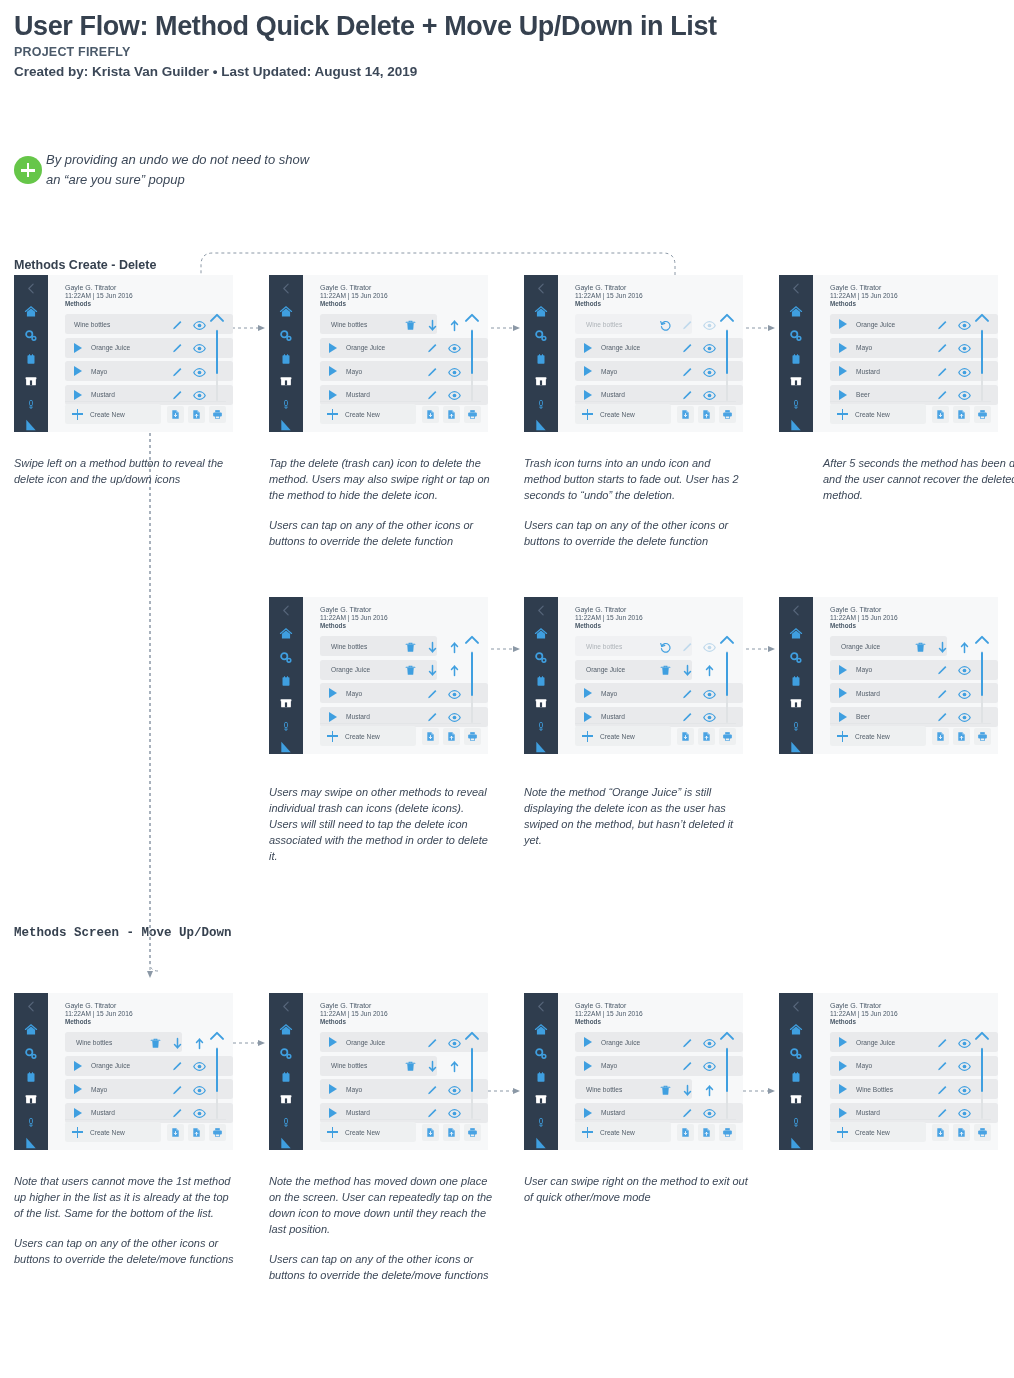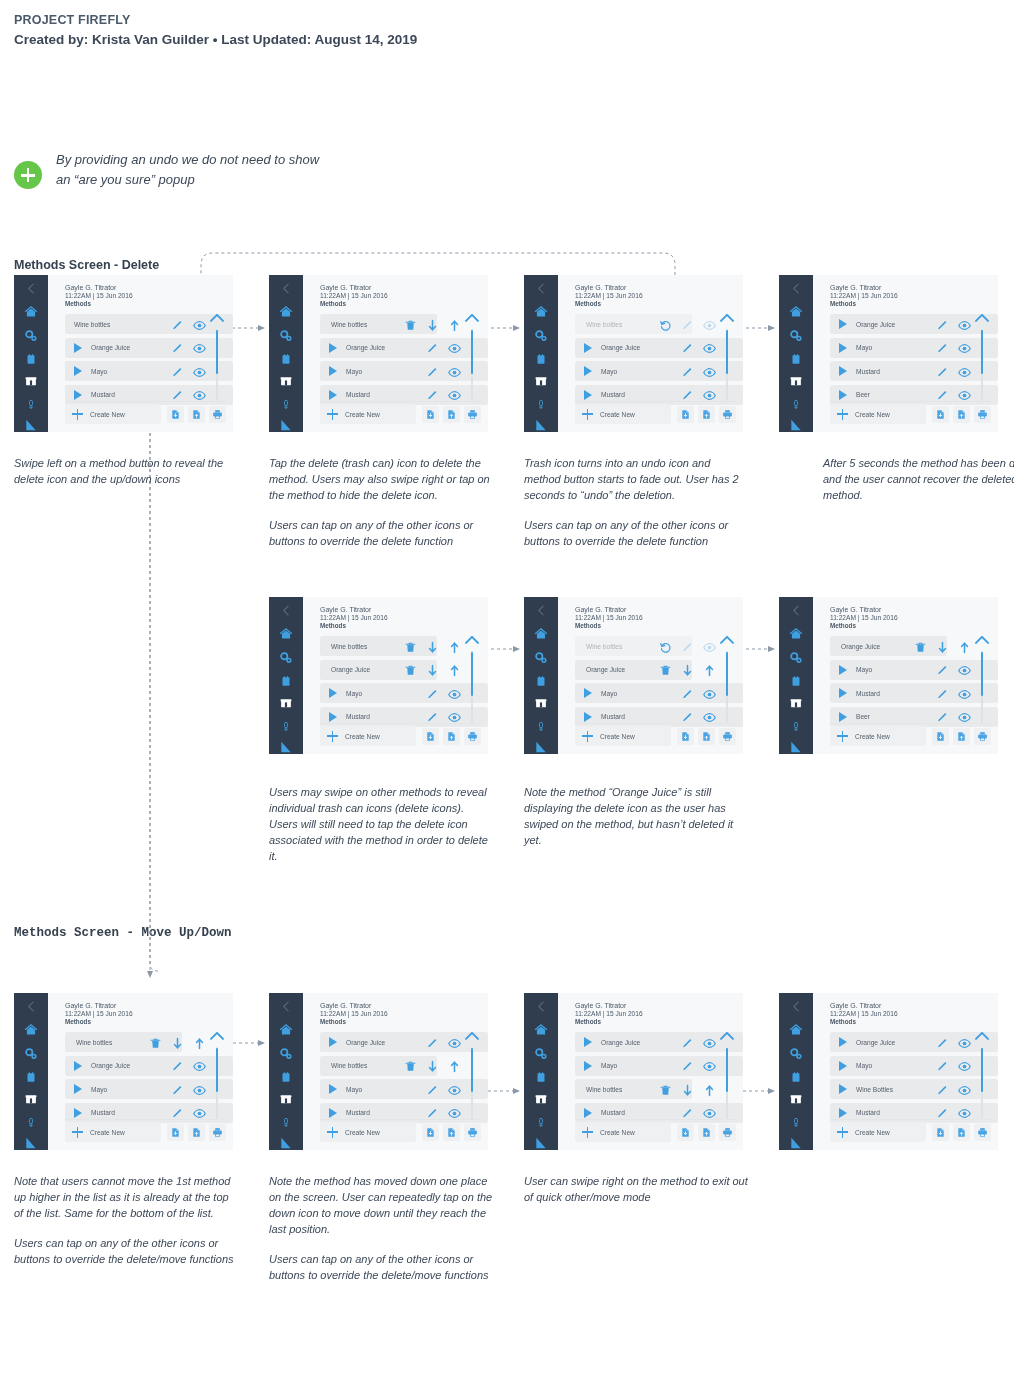--- a/index.html
+++ b/index.html
@@ -17,21 +17,21 @@
     letter-spacing:-0.4px;color:#36414f;
   }
   .hdr .proj{
     margin-top:3px;font-size:12.5px;font-weight:bold;color:#4b5a6a;
     letter-spacing:0.2px;
   }
   .hdr .by{margin-top:5px;font-size:13.5px;font-weight:bold;color:#3c4858;}
   .hdr .conf{margin-top:5px;font-size:13.5px;color:#5a6a7a;}
 
   
-  .callout{position:absolute;display:flex;align-items:flex-end;gap:14px;}
+  .callout{position:absolute;display:flex;align-items:center;gap:4px;}
   .badge{
     width:28px;height:28px;border-radius:50%;background:#66c649;
     flex:0 0 28px;position:relative;margin-top:1px;
   }
   .badge .plus-h,.badge .plus-v{position:absolute;background:#fff;}
   .badge .plus-h{left:7px;top:13px;width:14px;height:2.6px;}
   .badge .plus-v{left:12.7px;top:7px;width:2.6px;height:14px;}
   .badge .chk{
     position:absolute;left:8px;top:7px;width:7px;height:12px;
     border-right:2.6px solid #fff;border-bottom:2.6px solid #fff;
@@ -104,33 +104,34 @@
   .conn{position:absolute;pointer-events:none;overflow:visible;}
   .dash{stroke:#8b98a6;stroke-width:1;stroke-dasharray:3 3;fill:none;}
   .dot{fill:none;stroke:#8b98a6;stroke-width:1;}
 </style>
 </head>
 <body>
 
 <div class="page">
 
   <div class="hdr">
+    <h1>User Flow: Method Quick Delete + Move Up/Down in List</h1>
     <div class="proj">PROJECT FIREFLY</div>
     <div class="by">Created by: Krista Van Guilder • Last Updated: August 14, 2019</div>
   </div>
 
   <div class="callout" style="left:14px;top:150px;">
     <div class="badge">
       <span class="plus-h"></span>
         <span class="plus-v"></span>
     </div>
     <div class="ctext">By providing an undo we do not need to show an “are you sure” popup</div>
   </div>
 
-  <div class="seclabel" style="left:14px;top:258px;">Methods Screen - Delete</div>
+  <div class="seclabel" style="left:14px;top:258px;">Methods Create - Delete</div>
   <div class="seclabel" style="left:14px;top:926px;font-family:Liberation Mono, monospace;">Methods Screen - Move Up/Down</div>
 
   <svg class="conn" style="left:0;top:245px;width:1014px;height:1130px;">
 
     <path class="dash" d="M160,83 L258,83"></path>
     <circle class="dot" cx="150" cy="83" r="3"></circle>
     <circle class="dot" cx="163" cy="83" r="3"></circle>
     <polygon fill="#8b98a6" points="258,80 265,83 258,86"></polygon>
 
     <path class="dash" d="M425,83 L513,83"></path>

